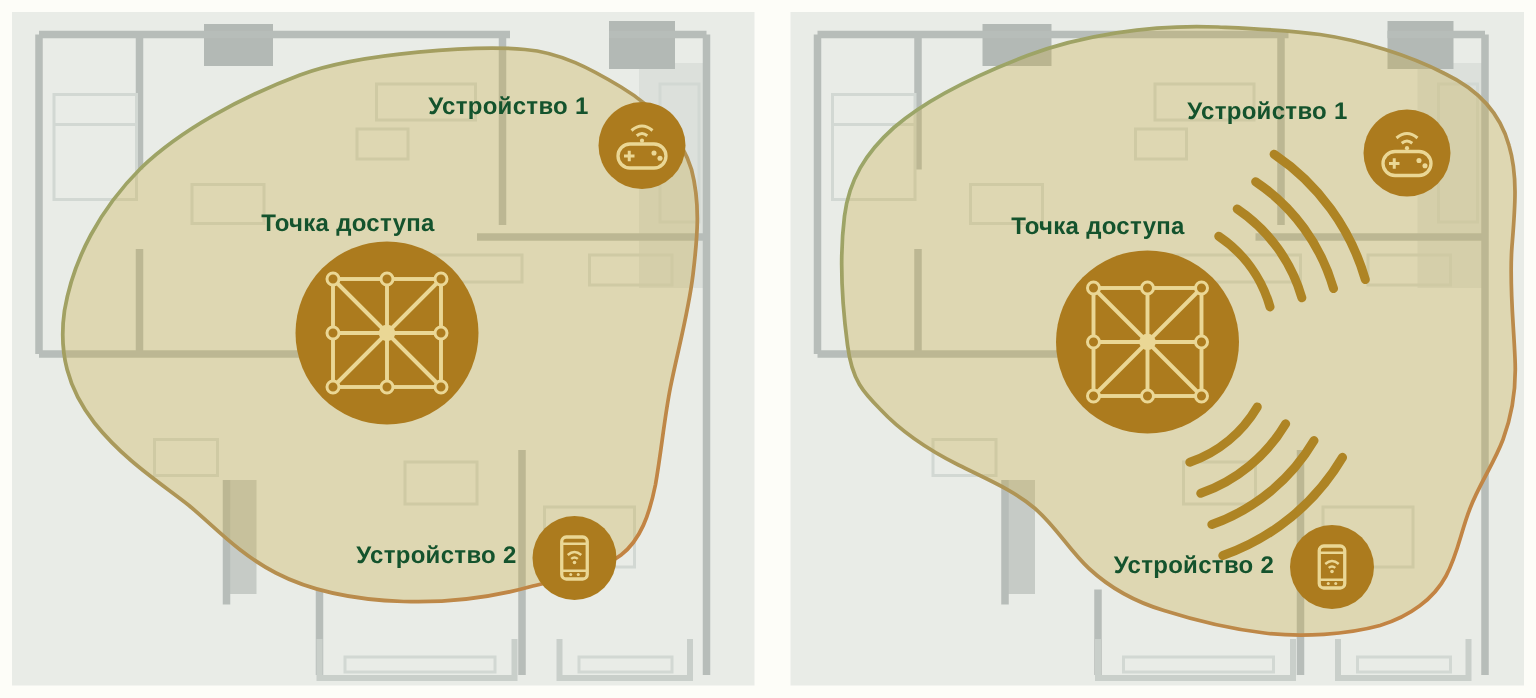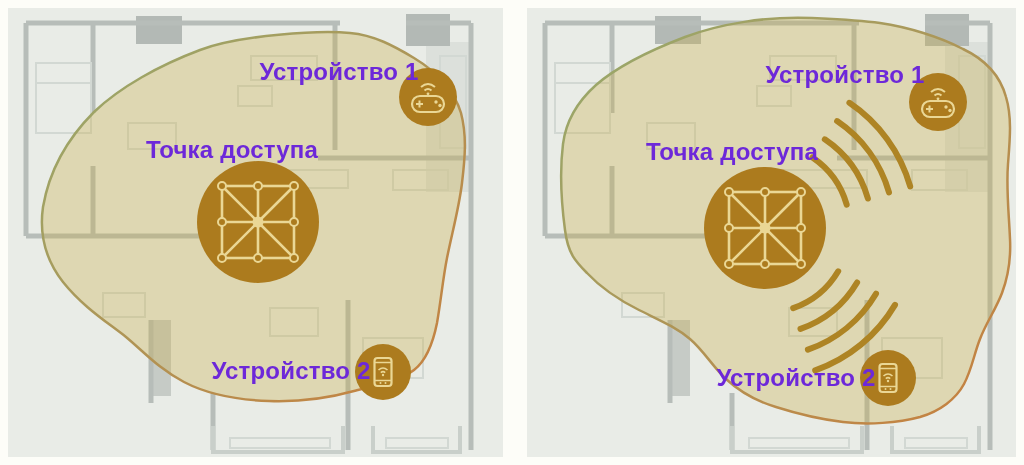--- a/index.html
+++ b/index.html
@@ -11,22 +11,22 @@
   .wrap{display:flex;gap:24px;padding:8px;}
   .panel{
     position:relative;flex:none;height:449px;
     background:#e9ece7;
   }
   .panel.left{width:495px;}
   .panel.right{width:489px;}
   svg.scene{position:absolute;left:0;top:0;width:100%;height:100%;display:block;}
   .lbl{
     position:absolute;transform:translate(-50%,-50%);
-    font-weight:bold;font-size:24px;line-height:1;
-    color:#6d28d9;white-space:nowrap;letter-spacing:.2px;
+    font-weight:bold;font-size:16px;line-height:1;
+    color:#14532d;white-space:nowrap;letter-spacing:.2px;
   }
   
   .wall{stroke:#b7bdb9;stroke-width:5;fill:none;}
   .rail{stroke:#c9cfca;stroke-width:4;fill:none;}
   .furn rect,.furn path{stroke:#d2d8d3;stroke-width:2;fill:none;}
   .wave{stroke:#ae8424;stroke-width:6;fill:none;stroke-linecap:round;}
   .blob{fill:rgba(201,172,70,.33);stroke:url(#blobStroke);stroke-width:2.5;}
   .node{fill:#ac7b1e;}
 </style>
 </head>

